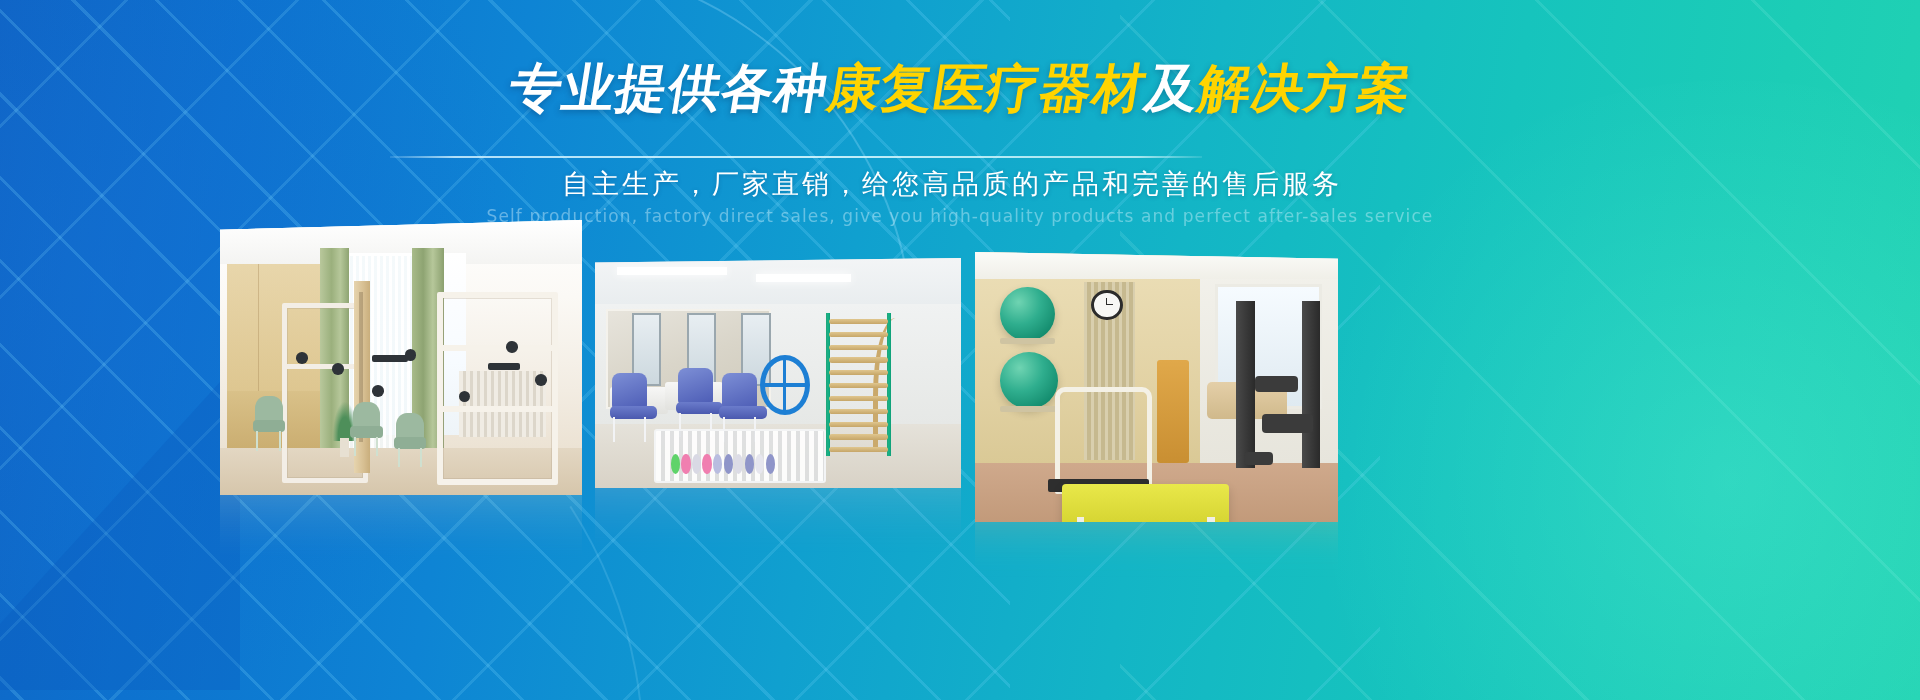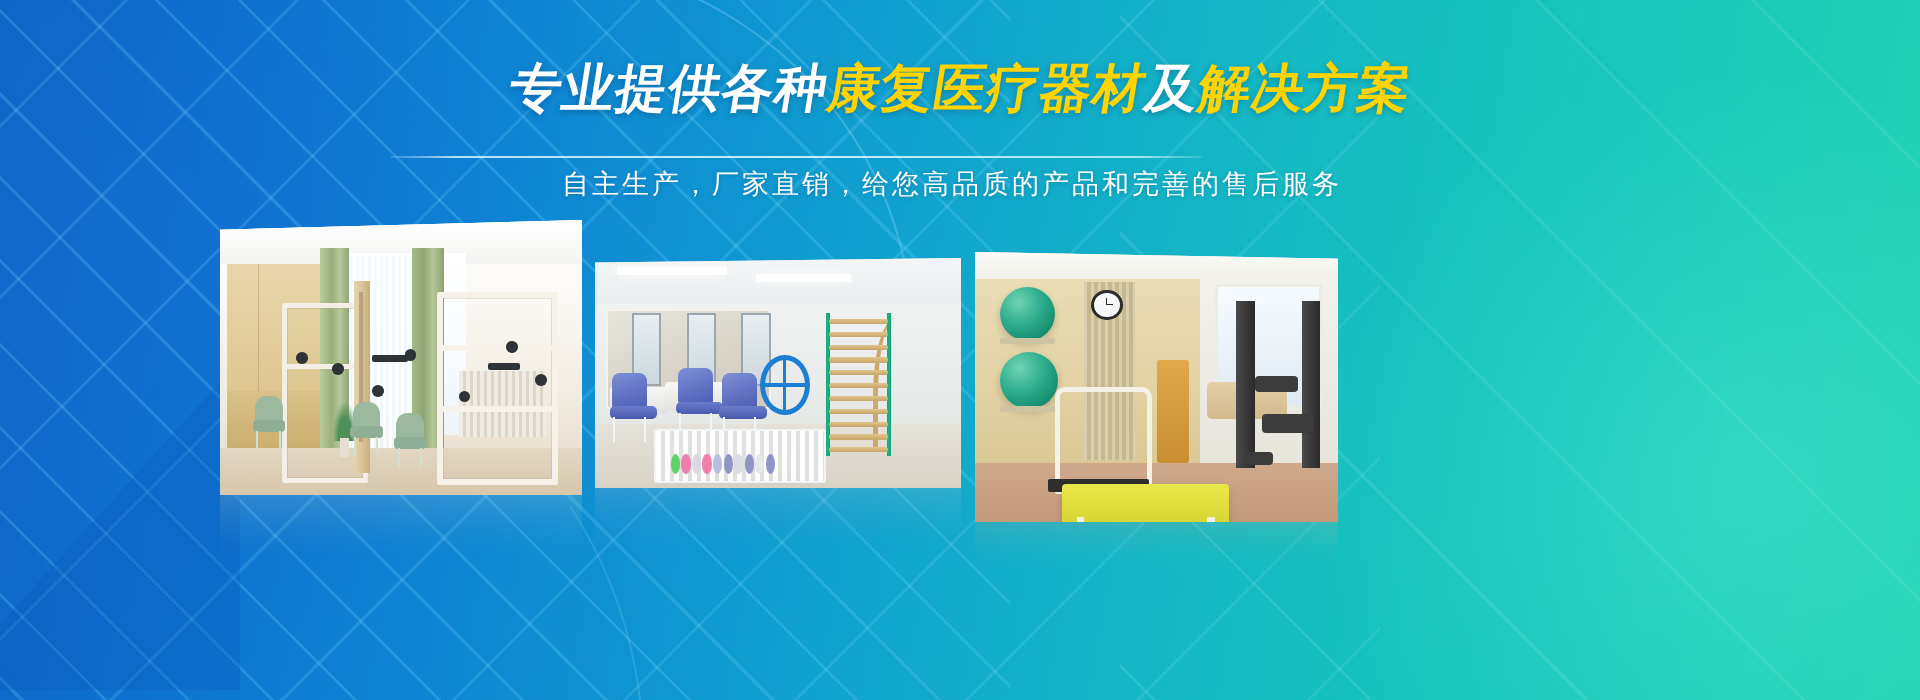--- a/index.html
+++ b/index.html
@@ -253,20 +253,21 @@
     <div class="glow-r"></div>
   </div>
 
   <div class="headline">
     <span class="hl-white">专业提供各种</span><span class="hl-yellow">康复医疗器材</span><span class="hl-white">及</span><span class="hl-yellow">解决方案</span>
   </div>
 
   <div class="divider"></div>
 
   <div class="sub-cn">自主生产，厂家直销，给您高品质的产品和完善的售后服务</div>
+  <div class="sub-en">Self production, factory direct sales, give you high-quality products and perfect after-sales service</div>
 
   <div class="photos">
 
     <div class="shot" id="shot1">
       <div class="scene">
         <div class="s1-wall"></div>
         <div class="s1-ceil"></div>
         <div class="s1-cab"></div>
         <div class="s1-cabb"></div>
         <div class="s1-win"></div>

